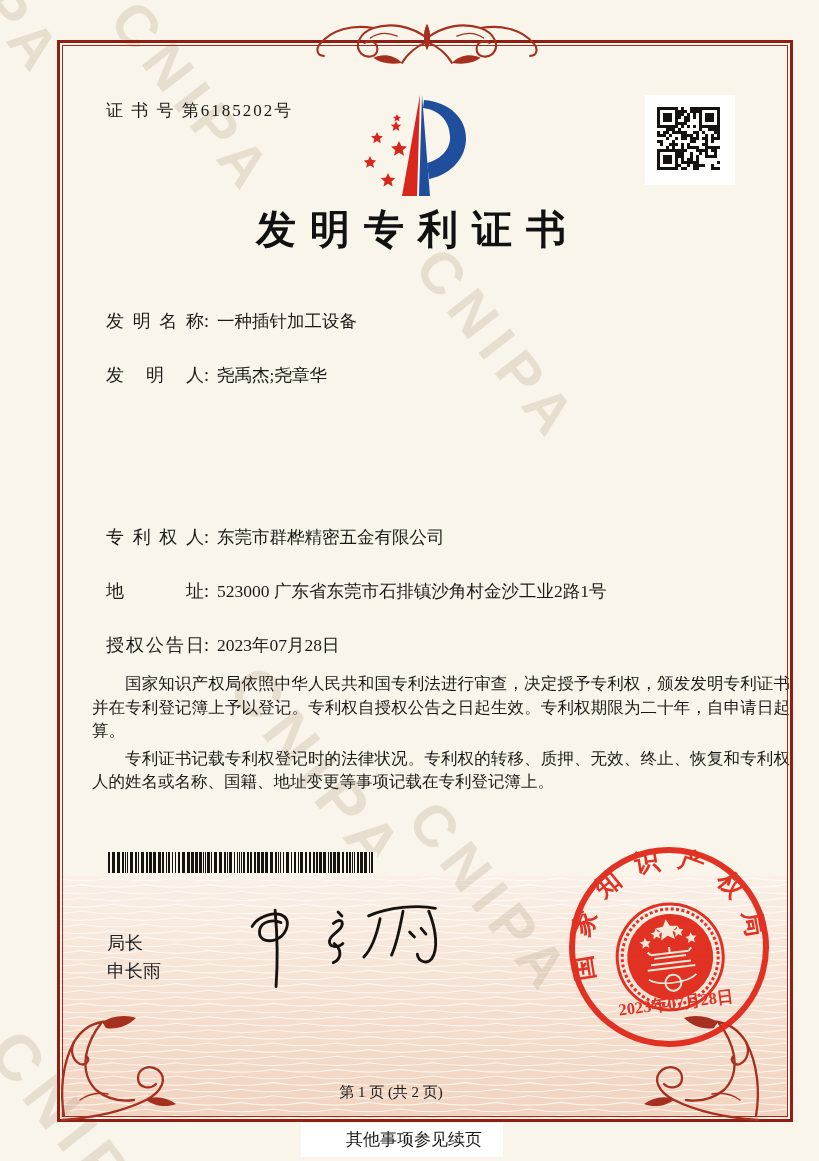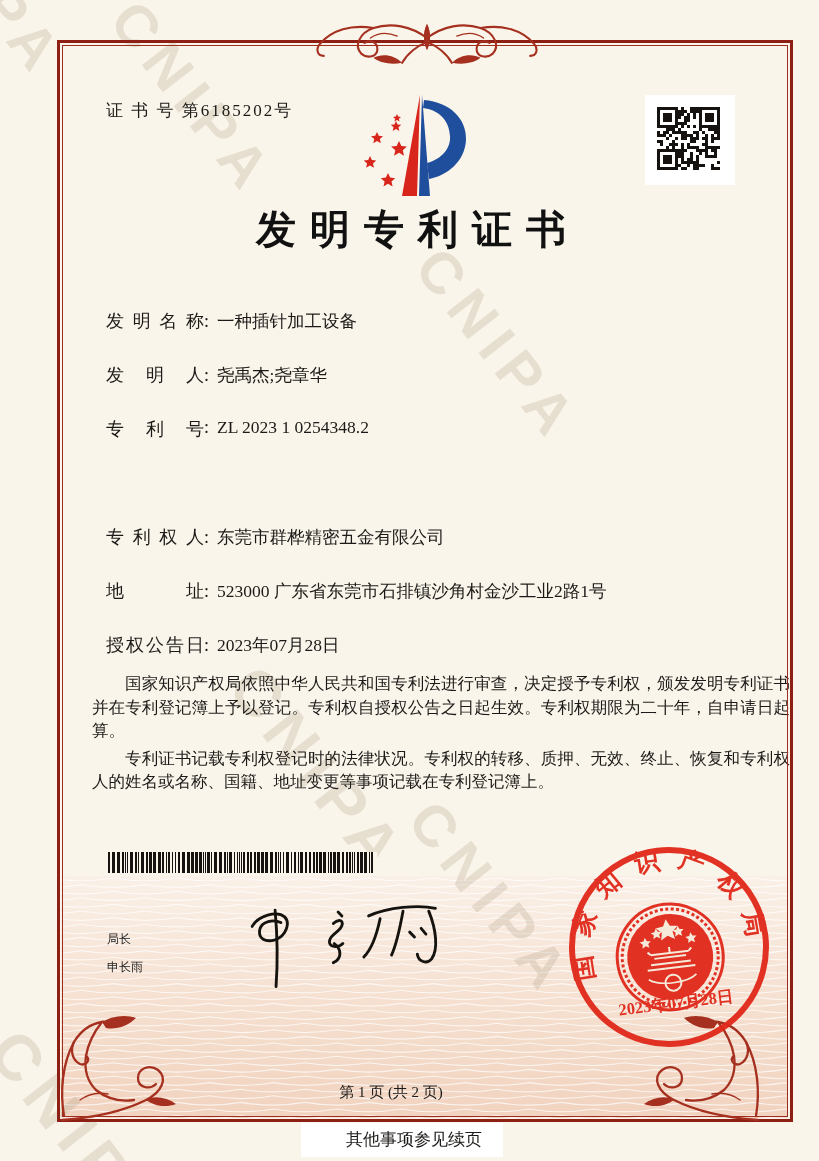--- a/index.html
+++ b/index.html
@@ -33,21 +33,21 @@
   .frow{position:absolute;left:106px;width:680px;height:26px;font-size:18px;white-space:nowrap;}
   .flabel{display:inline-block;width:98px;text-align:justify;text-align-last:justify;
     vertical-align:top;}
   .fcolon{margin-right:8px;}
   .fvalue{font-size:17.5px;}
   .fpair2{position:absolute;left:252px;top:0;white-space:nowrap;}
   .paras{position:absolute;left:92px;top:672px;width:698px;font-size:16.5px;
     line-height:23.6px;text-align:justify;}
   .paras p{margin:0 0 4px 0;text-indent:33px;}
   .barcode{position:absolute;left:108px;top:852px;}
-  .officer{position:absolute;left:107px;font-size:12px;
+  .officer{position:absolute;left:107px;font-size:18px;
     font-family:"Liberation Sans","DejaVu Sans",sans-serif;color:#222;}
   .officer.t1{top:931px;}
   .officer.t2{top:959px;}
   .sig{position:absolute;left:235px;top:893px;z-index:3;}
   .seal{position:absolute;left:564px;top:842px;width:210px;height:210px;z-index:6;
     transform:rotate(-7deg);opacity:0.95;}
   .pageinfo{position:absolute;left:61px;top:1083px;width:660px;text-align:center;
     font-size:15px;z-index:3;}
   .contnote{position:absolute;left:301px;top:1123px;width:178px;height:34px;background:#ffffff;
     text-align:center;line-height:34px;font-size:17px;z-index:5;padding-left:24px;}
@@ -327,23 +327,20 @@
     </div>
 
     <div class="title">发明专利证书</div>
 
     <div class="frow" style="top:309px">
       <span class="flabel">发明名称</span><span class="fcolon">:</span><span class="fvalue">一种插针加工设备</span>
     </div>
     <div class="frow" style="top:363px">
       <span class="flabel">发明人</span><span class="fcolon">:</span><span class="fvalue">尧禹杰;尧章华</span>
     </div>
-    <div class="frow" style="top:417px">
-      <span class="flabel">专利号</span><span class="fcolon">:</span><span class="fvalue">ZL 2023 1 0254348.2</span>
-    </div>
     <div class="frow" style="top:525px">
       <span class="flabel">专利权人</span><span class="fcolon">:</span><span class="fvalue">东莞市群桦精密五金有限公司</span>
     </div>
     <div class="frow" style="top:579px">
       <span class="flabel">地址</span><span class="fcolon">:</span><span class="fvalue">523000 广东省东莞市石排镇沙角村金沙工业2路1号</span>
     </div>
     <div class="frow" style="top:633px">
       <span class="flabel">授权公告日</span><span class="fcolon">:</span><span class="fvalue">2023年07月28日</span>
     </div>
 

